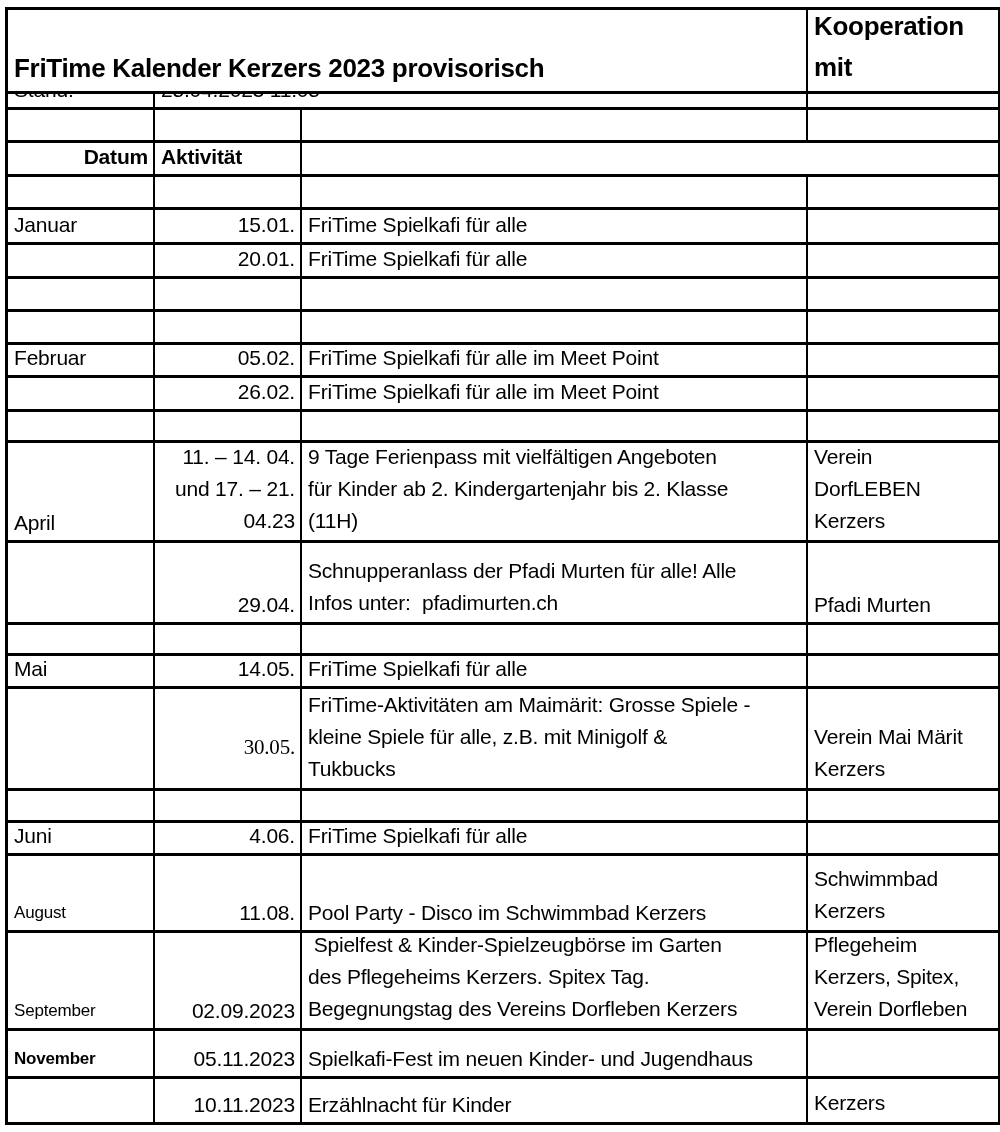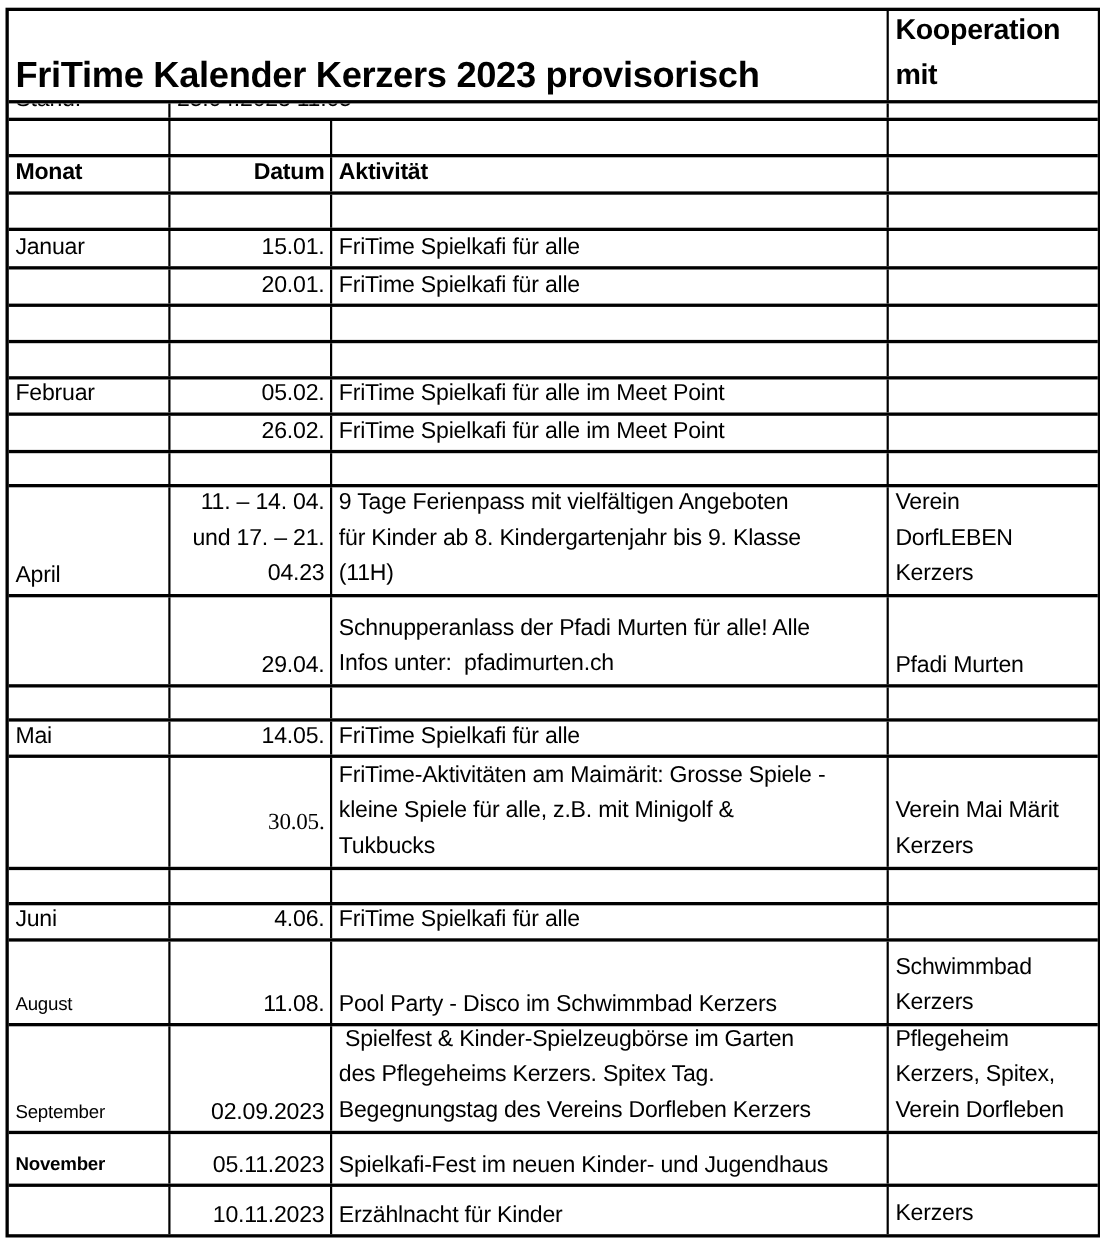--- a/index.html
+++ b/index.html
@@ -34,21 +34,21 @@
   }
   .txt.ml { line-height:32px; }
   .date { text-align:right; }
   .date.top { justify-content:center; padding-top:19px;font-family:Liberation Serif, serif; }
   .sm .txt { font-size:17px; }
   .b .txt { font-weight:bold; }
 
   
   .r-title { grid-template-columns:800px 190px; height:84px; }
   .r-title .title-txt {
-    font-size:33px; font-weight:bold; line-height:34px; letter-spacing:-0.3px;
+    font-size:26px; font-weight:bold; line-height:34px; letter-spacing:-0.3px;
     padding-bottom:3px;
   }
   .r-title .koop-cell { justify-content:flex-end; padding-top:6px; }
   .r-title .koop-txt {
     font-size:26px; font-weight:bold; line-height:41px; letter-spacing:-0.3px;
   }
   .r-stand { grid-template-columns:147px 653px 190px; height:16px; }
   .r-gap   { height:33px; }
   .r-head  { height:34px; }
   .r-head .txt { font-weight:bold; }
@@ -99,23 +99,20 @@
   </div>
 
   <div class="row r-gap">
     <div class="cell"></div>
     <div class="cell"></div>
     <div class="cell"></div>
     <div class="cell"></div>
   </div>
 
   <div class="row r-head">
-    <div class="cell">
-      <div class="txt">Monat</div>
-    </div>
     <div class="cell date">
       <div class="txt">Datum</div>
     </div>
     <div class="cell">
       <div class="txt">Aktivität</div>
     </div>
     <div class="cell"></div>
   </div>
 
   <div id="body-rows">
@@ -235,21 +232,21 @@
         <div class="cell">
           <div class="txt">April</div>
         </div>
         <div class="cell date">
           <div class="txt ml">11. – 14. 04.
 und 17. – 21.
 04.23</div>
         </div>
         <div class="cell">
           <div class="txt ml">9 Tage Ferienpass mit vielfältigen Angeboten
-für Kinder ab 8. Kindergartenjahr bis 9. Klasse
+für Kinder ab 2. Kindergartenjahr bis 2. Klasse
 (11H)</div>
         </div>
         <div class="cell">
           <div class="txt ml">Verein
 DorfLEBEN
 Kerzers</div>
         </div>
       </div>
       <div class="row">
         <div class="cell">

